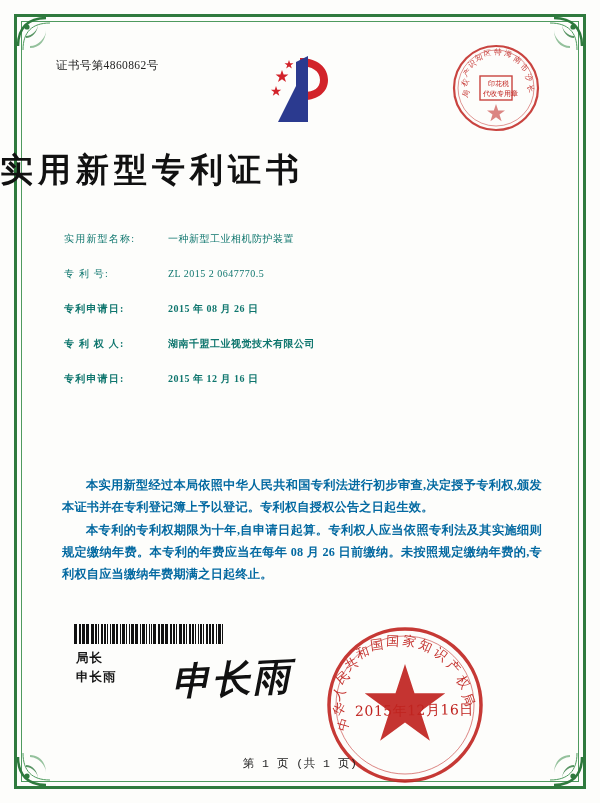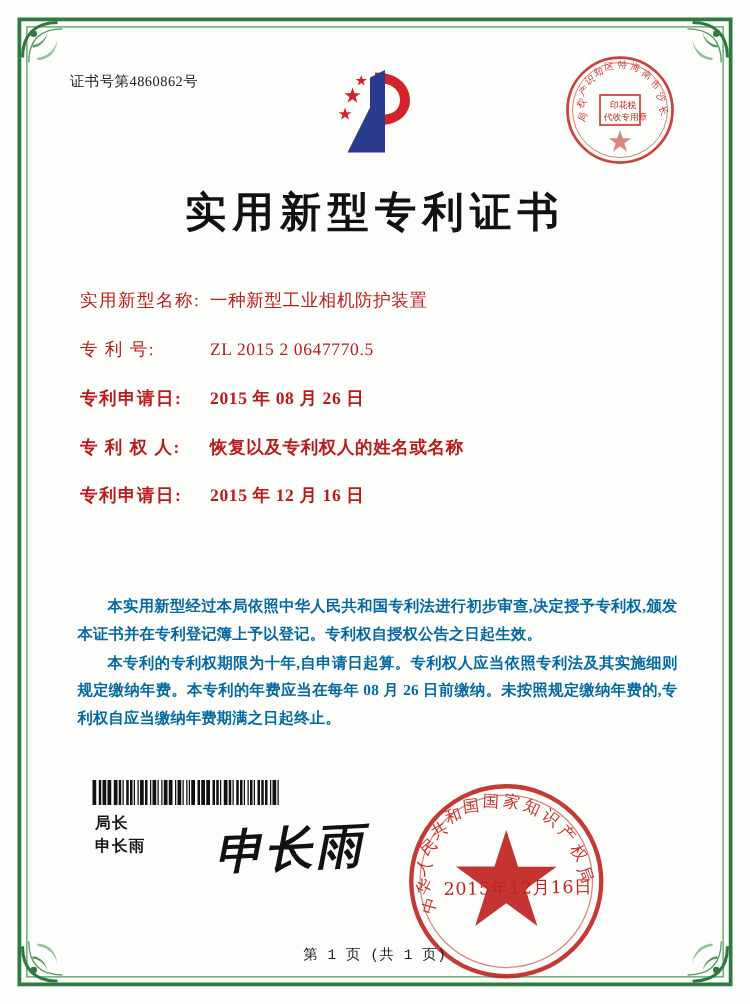--- a/index.html
+++ b/index.html
@@ -80,38 +80,38 @@
     top: 42px;
     width: 92px;
     height: 92px;
   }
 
   .title {
     position: absolute;
     left: 0;
     right: 0;
     top: 148px;
-    text-align: center;
+    text-align: left;
     font-size: 33px;
     font-weight: bold;
     letter-spacing: 5px;
     color: #111;
     font-family: "DejaVu Serif", "Liberation Serif", serif;
   }
 
   
   .fields {
     position: absolute;
     left: 64px;
     right: 64px;
     top: 232px;
   }
   .field-row {
-    font-size: 14px;
-    color: #b91c1c;
+    font-size: 10px;
+    color: #0f766e;
     margin-bottom: 21px;
     white-space: nowrap;
     letter-spacing: 0.5px;
   }
   .field-row .label {
     display: inline-block;
     min-width: 104px;
     letter-spacing: 1.2px;
   }
   .field-row .value {
@@ -302,21 +302,21 @@
     <div class="field-row">
       <span class="label">实用新型名称:</span><span class="value">一种新型工业相机防护装置</span>
     </div>
     <div class="field-row">
       <span class="label">专 利 号:</span><span class="value">ZL 2015 2 0647770.5</span>
     </div>
     <div class="field-row bold">
       <span class="label">专利申请日:</span><span class="value">2015 年 08 月 26 日</span>
     </div>
     <div class="field-row bold">
-      <span class="label">专 利 权 人:</span><span class="value">恢复以及专利权人的姓名或名称</span>
+      <span class="label">专 利 权 人:</span><span class="value">湖南千盟工业视觉技术有限公司</span>
     </div>
     <div class="field-row bold">
       <span class="label">专利申请日:</span><span class="value">2015 年 12 月 16 日</span>
     </div>
   </div>
 
   <div class="body-text">
     <p>本实用新型经过本局依照中华人民共和国专利法进行初步审查,决定授予专利权,颁发本证书并在专利登记簿上予以登记。专利权自授权公告之日起生效。</p>
     <p>本专利的专利权期限为十年,自申请日起算。专利权人应当依照专利法及其实施细则规定缴纳年费。本专利的年费应当在每年 08 月 26 日前缴纳。未按照规定缴纳年费的,专利权自应当缴纳年费期满之日起终止。</p>
   </div>

